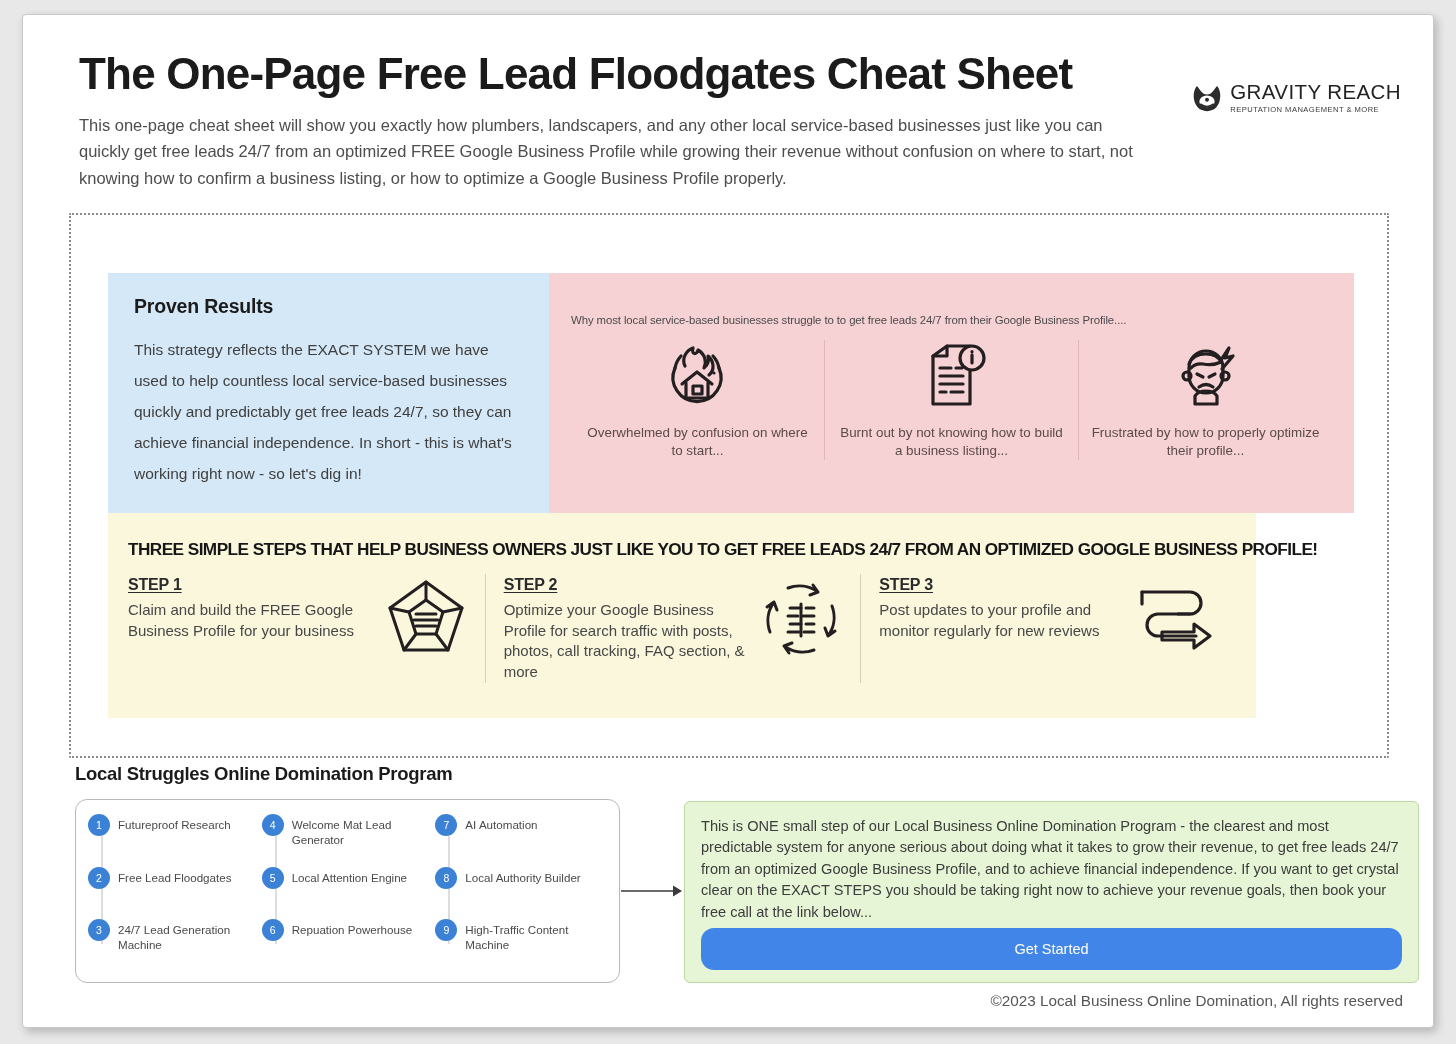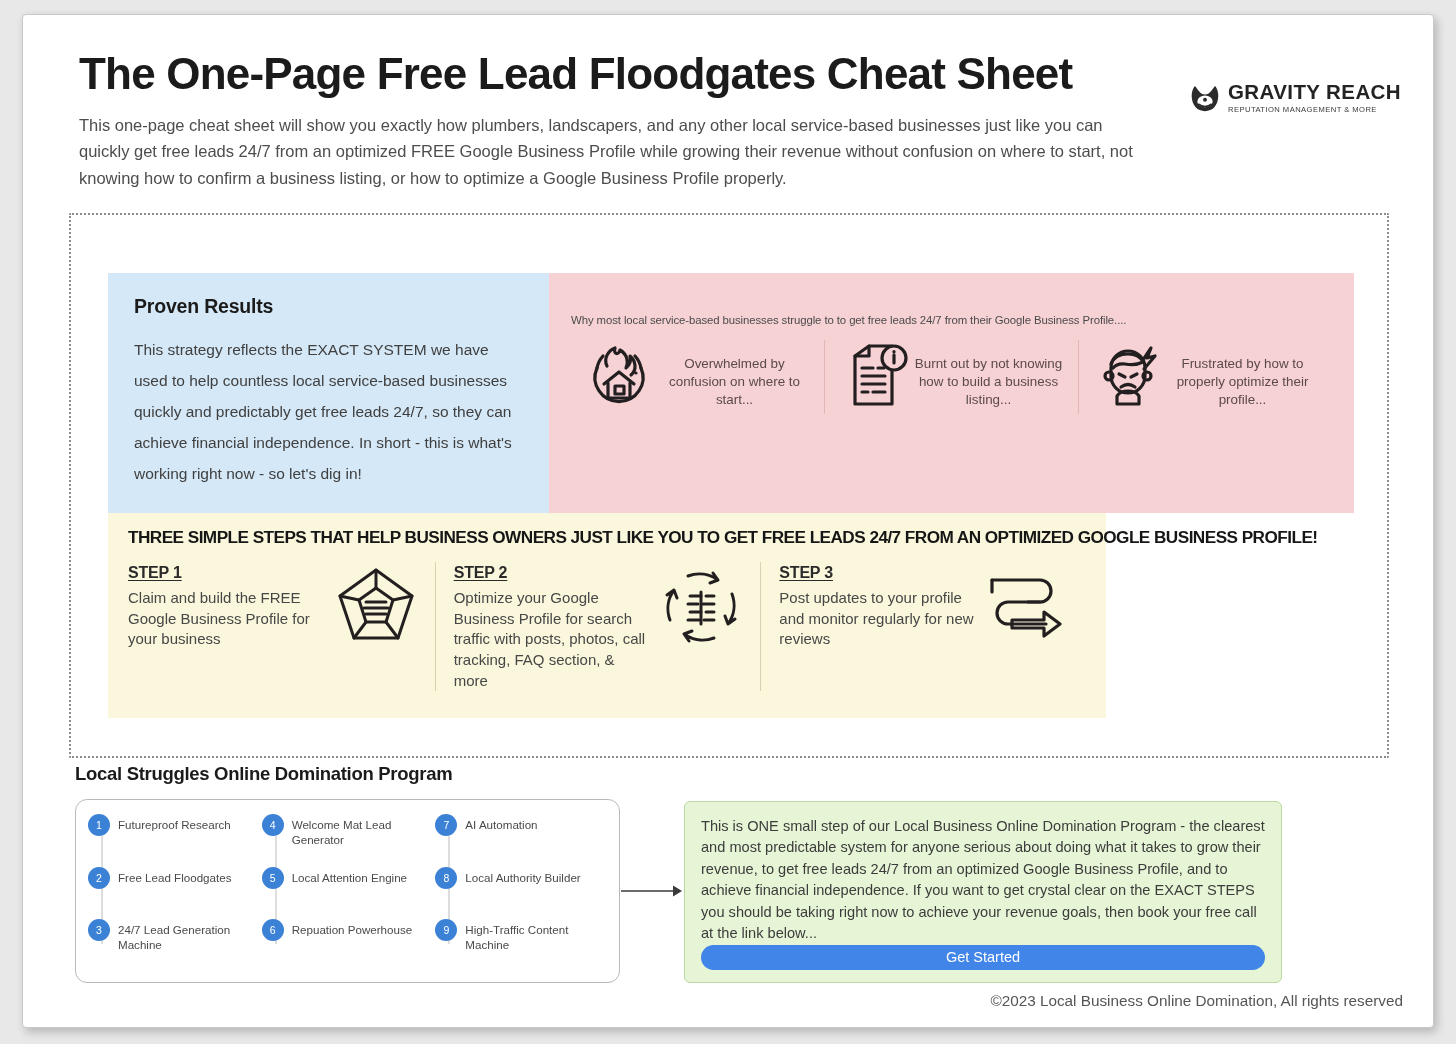--- a/index.html
+++ b/index.html
@@ -46,21 +46,21 @@
     position: absolute;
     right: 32px; top: 66px;
     display: flex;
     align-items: center;
     gap: 6px;
   }
   .logo-mark { width: 34px; height: 34px; flex: 0 0 34px; }
   .logo-text { line-height: 1; }
   .logo-name {
     font-size: 20.5px;
-    font-weight: bold;
+    font-weight: normal;
     letter-spacing: 0.4px;
     color: #232323;
   }
   .logo-tag {
     font-size: 7.6px;
     letter-spacing: 0.45px;
     color: #3a3a3a;
     margin-top: 3px;
   }
 
@@ -109,41 +109,41 @@
     letter-spacing: -0.1px;
   }
 
   .struggles {
     display: flex;
     margin-top: 14px;
   }
   .struggle {
     flex: 1;
     display: flex;
-    flex-direction: row;
+    flex-direction: column;
     align-items: center;
     padding: 0 12px;
   }
   .struggle + .struggle { border-left: 1px solid #e3b6b9; }
   .struggle-icon { height: 74px; display: flex; align-items: center; }
   .struggle-cap {
     margin-top: 10px;
     font-size: 13.4px;
     line-height: 1.35;
     color: #5b4a4a;
     text-align: center;
   }
 
   
   .yellow {
     position: absolute;
     left: 37px; top: 298px;
-    width: 998px; height: 205px;
+    width: 1148px; height: 205px;
     background: #faf7dc;
-    padding: 14px 20px 0 20px;
+    padding: 26px 20px 0 20px;
   }
   .banner {
     font-size: 17.2px;
     font-weight: bold;
     color: #161616;
     letter-spacing: -0.55px;
     white-space: nowrap;
   }
   .steps {
     display: flex;
@@ -232,21 +232,21 @@
   .arrow {
     position: absolute;
     left: 598px; top: 869px;
     width: 62px; height: 14px;
   }
 
   
   .green-box {
     position: absolute;
     left: 661px; top: 786px;
-    width: 598px; height: 182px;
+    width: 735px; height: 182px;
     background: #e6f5d5;
     border: 1px solid #bcd9a3;
     border-radius: 6px;
     padding: 14px 16px 12px 16px;
     display: flex;
     flex-direction: column;
   }
   .green-text {
     font-size: 14.6px;
     line-height: 1.47;

